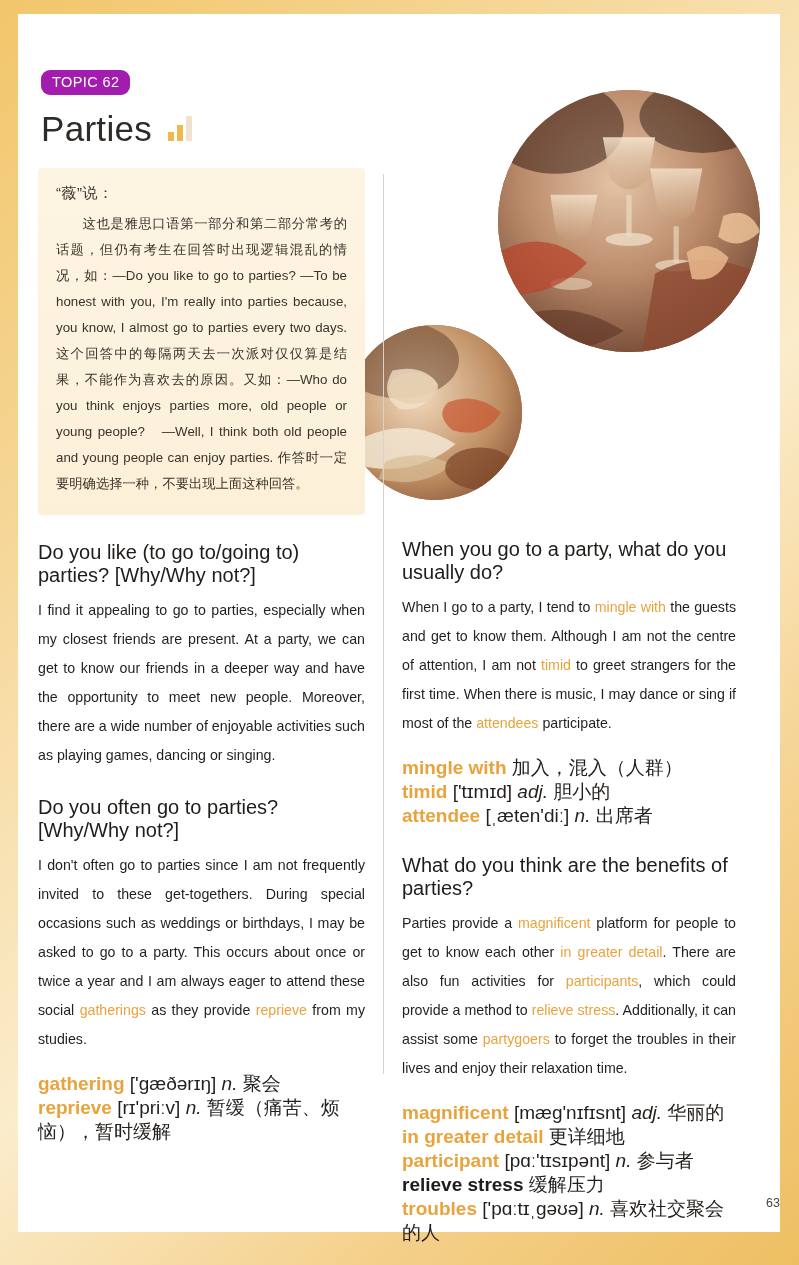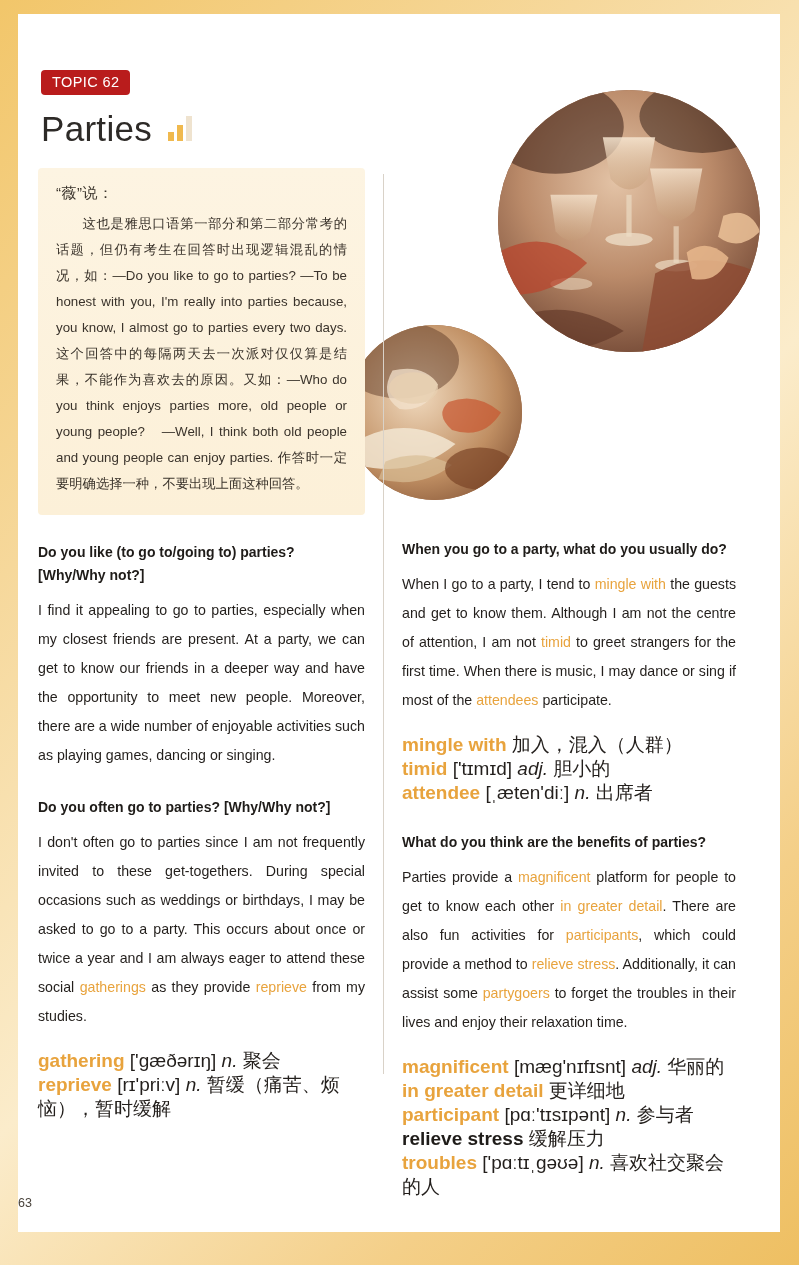--- a/index.html
+++ b/index.html
@@ -36,26 +36,26 @@
     top: 0px;
     width: 762px;
     height: 1218px;
     box-sizing: border-box;
     padding: 56px 44px 0 20px;
   }
 
   
   .topic-badge {
     display: inline-block;
-    background: #b91c1c;
+    background: #a21caf;
     color: #ffffff;
     font-size: 14.5px;
     letter-spacing: .4px;
     padding: 4px 11px 5px 11px;
-    border-radius: 4px;
+    border-radius: 9px;
     margin-left: 3px;
   }
   .title-row {
     display: flex;
     align-items: flex-end;
     gap: 16px;
     margin: 16px 0 0 3px;
   }
   .title {
     font-size: 35px;
@@ -121,22 +121,22 @@
   .tipbox .tip-body {
     font-size: 13.3px;
     line-height: 26px;
     color: #3a332b;
     text-align: justify;
     text-indent: 2em;
   }
 
   
   .q {
-    font-size: 14px;
-    font-weight: bold;
+    font-size: 20px;
+    font-weight: normal;
     color: #1f1c19;
     line-height: 23px;
     margin: 26px 0 9px 0;
   }
   .a {
     font-size: 14.2px;
     line-height: 29px;
     color: #231f1c;
     text-align: justify;
   }
@@ -179,21 +179,21 @@
     background: #9c6a45;
     border: 3px solid #ffffff;
   }
   .ph-svg { display: block; width: 100%; height: 100%; }
 
   .page-number {
     position: absolute;
     left: 0;
     right: 0;
     bottom: 22px;
-    text-align: left;
+    text-align: right;
     font-size: 12.5px;
     color: #4a443d;
   }
   .right-stack { padding-top: 370px; }
 </style>
 </head>
 <body>
 
 <div class="page">
   <div class="page-inner">

